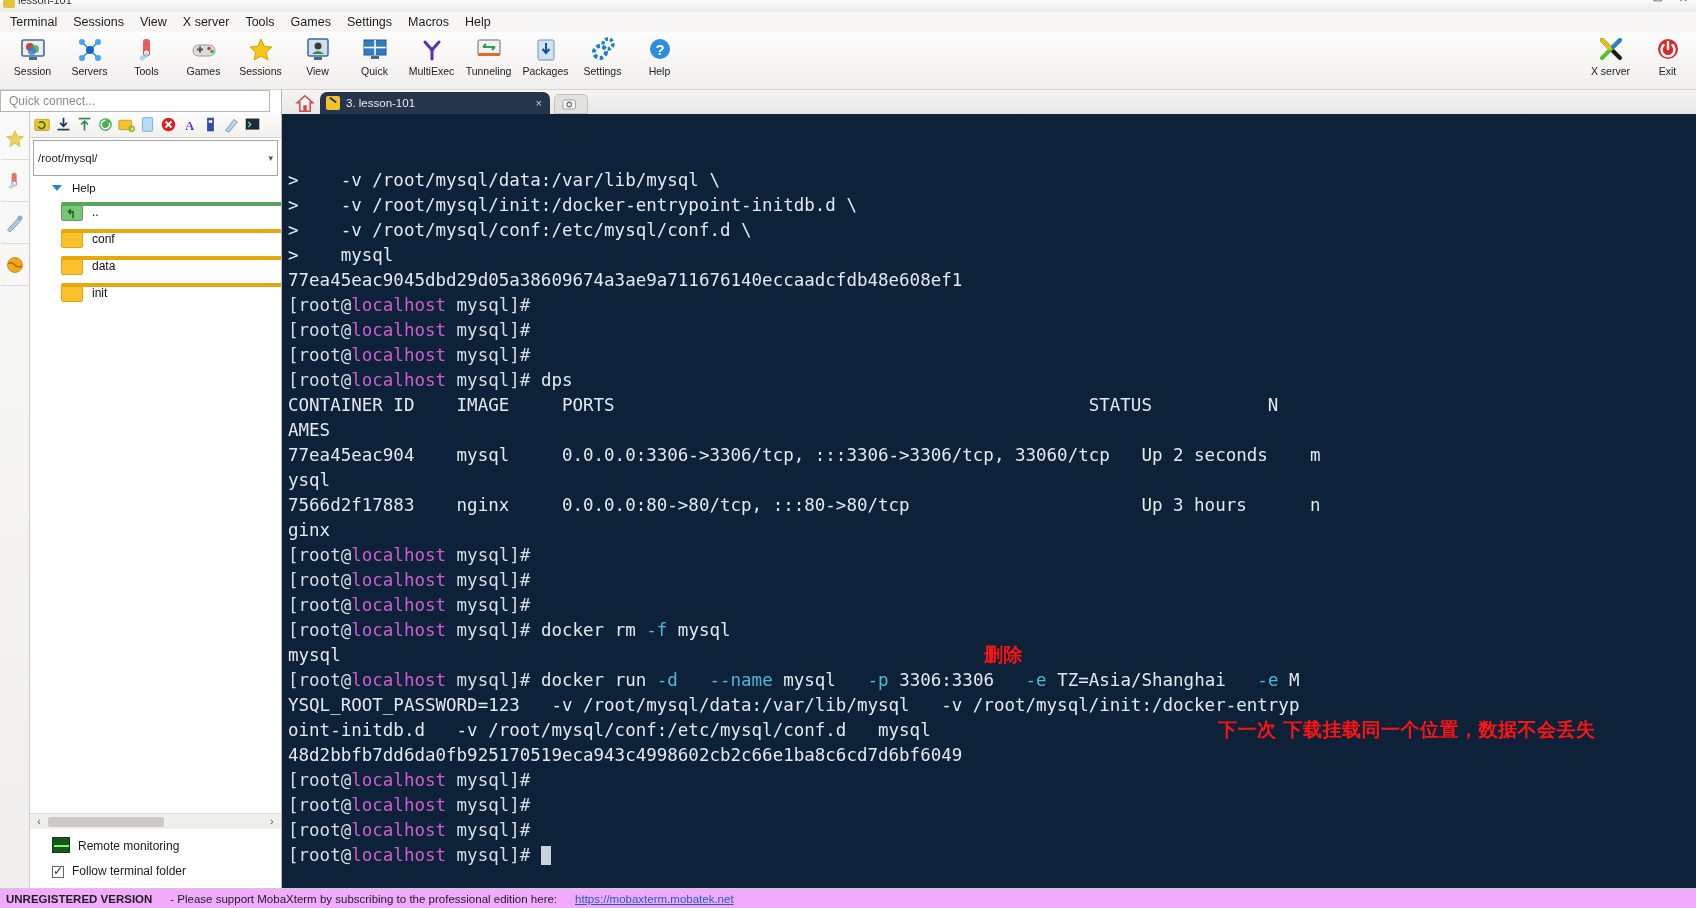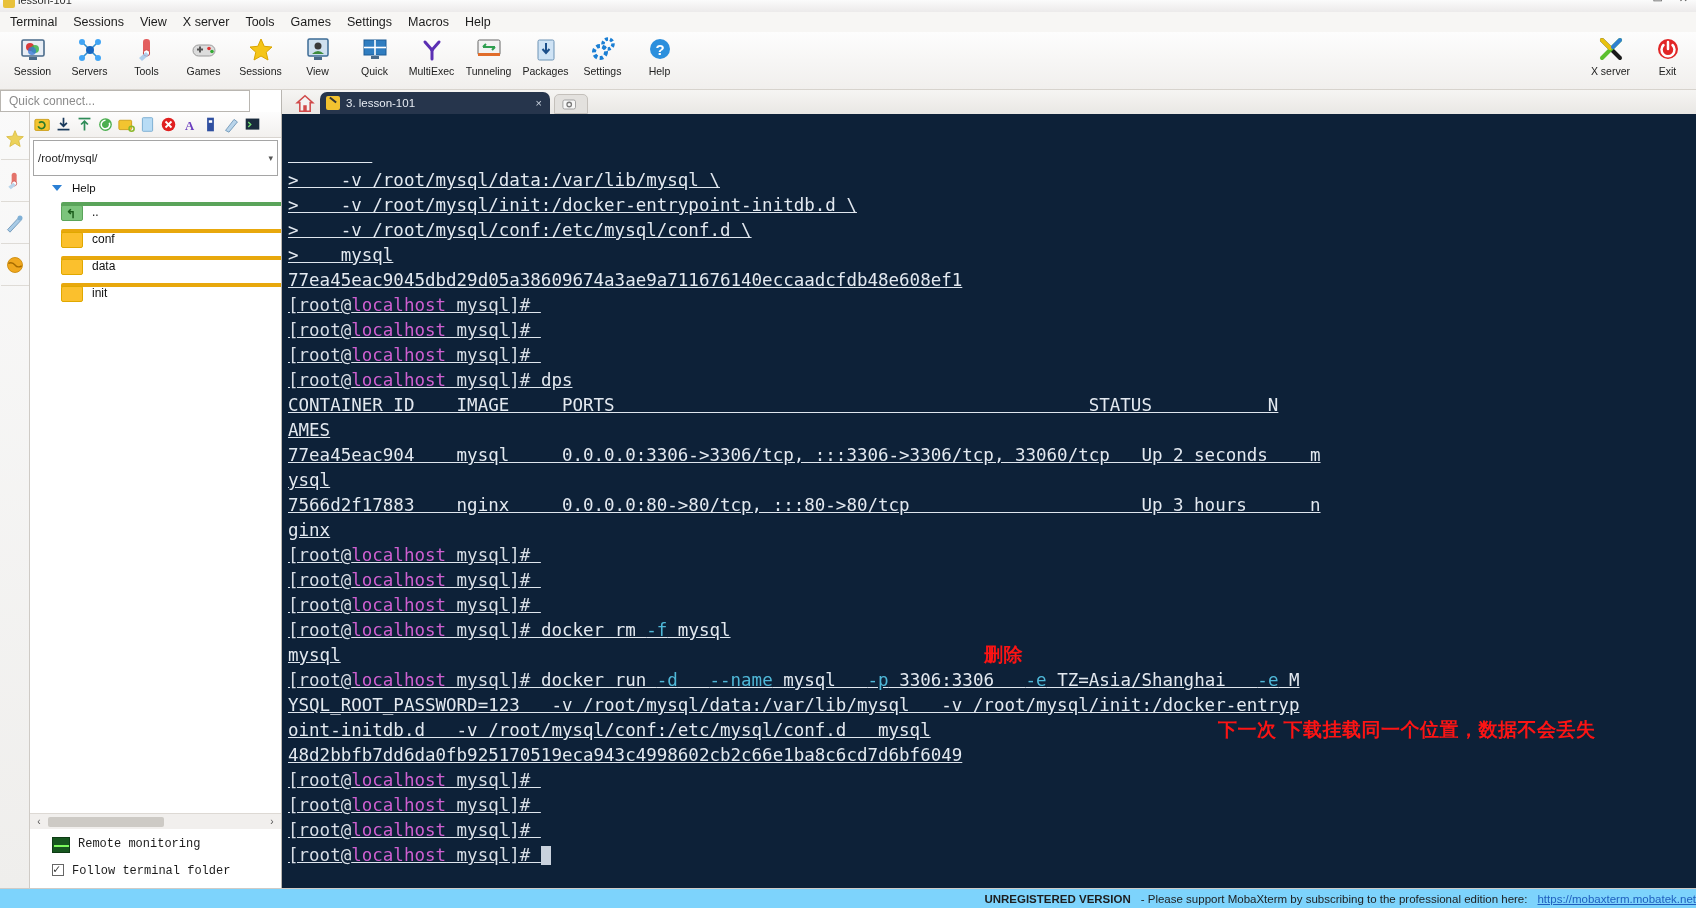--- a/index.html
+++ b/index.html
@@ -134,21 +134,21 @@
     flex: 0 0 252px;
     display: flex;
     flex-direction: column;
     background: #ffffff;
     border-right: 1px solid #b9b6b1;
     position: relative;
   }
   .quickconnect {
     position: absolute;
     left: -30px; top: 0;
-    width: 250px;
+    width: 270px;
     height: 22px;
     background: #fff;
     border: 1px solid #b9b6b1;
     display: flex;
     align-items: center;
     padding-left: 8px;
     font-size: 12px;
     color: #8b8b8b;
     z-index: 5;
   }
@@ -246,21 +246,21 @@
     left: 18px; top: 3px;
     width: 116px; height: 10px;
     background: #cdcac5;
     border-radius: 2px;
   }
   .sb-foot {
     padding: 8px 0 10px 22px;
     display: flex; flex-direction: column; gap: 11px;
     background: #fff;
   }
-  .sb-foot .row { display: flex; align-items: flex-start; gap: 8px; font-size: 12px; color:#1c1c1c; cursor: default; font-family: Liberation Mono, monospace; }
+  .sb-foot .row { display: flex; align-items: flex-end; gap: 8px; font-size: 12px; color:#1c1c1c; cursor: default; }
   .mon-ico {
     width: 18px; height: 16px;
     background: #17571f;
     border: 1px solid #0d3b14;
     position: relative; overflow: hidden;
   }
   .mon-ico::after {
     content:"";
     position:absolute; left:1px; top:7px; width:16px; height:2px;
     background:#7dfb5d;
@@ -376,30 +376,29 @@
     font-size: 25px;
     font-family: "Liberation Sans", sans-serif;
     letter-spacing: 1px;
     white-space: nowrap;
   }
 
   
   .statusbar {
     flex: 0 0 20px;
     height: 20px;
-    background: #7dd3fc;
+    background: #f0abfc;
     border-top: 1px solid #cfcbc6;
     display: flex;
     align-items: center;
-    gap: 10px;
+    gap: 18px;
     padding-left: 6px;
     font-size: 11.5px;
     color: #1d1d1d;
     white-space: nowrap;
-    justify-content: flex-end;
   }
   .statusbar .bold { font-weight: bold; }
   .statusbar .lnk { color: #1f5fbf; text-decoration: underline; }
 </style>
 </head>
 <body>
 
 <div id="app">
 
   <div class="titlebar">
@@ -770,21 +769,21 @@
           <span class="tabx">×</span>
         </div>
         <div class="tab-add">
           <svg width="18" height="13" viewBox="0 0 20 14">
             <rect x="1" y="2" width="14" height="10" rx="2" fill="#f7f7f7" stroke="#9b9b9b"></rect>
             <circle cx="8" cy="7" r="2.5" fill="none" stroke="#7a7a7a" stroke-width="1.4"></circle>
           </svg>
         </div>
       </div>
 
-      <div class="terminal" id="term" style="background: rgb(13, 33, 56); text-decoration: underline;">
+      <div class="terminal" id="term" style="background: rgb(13, 33, 56);">
         <div id="term-lines"><div class="ln"><span class="c-white">&gt;    -v /root/mysql/data:/var/lib/mysql \</span></div><div class="ln"><span class="c-white">&gt;    -v /root/mysql/init:/docker-entrypoint-initdb.d \</span></div><div class="ln"><span class="c-white">&gt;    -v /root/mysql/conf:/etc/mysql/conf.d \</span></div><div class="ln"><span class="c-white">&gt;    mysql</span></div><div class="ln"><span class="c-white">77ea45eac9045dbd29d05a38609674a3ae9a711676140eccaadcfdb48e608ef1</span></div><div class="ln"><span class="c-user">[root@</span><span class="c-host">localhost</span><span class="c-user"> mysql]# </span></div><div class="ln"><span class="c-user">[root@</span><span class="c-host">localhost</span><span class="c-user"> mysql]# </span></div><div class="ln"><span class="c-user">[root@</span><span class="c-host">localhost</span><span class="c-user"> mysql]# </span></div><div class="ln"><span class="c-user">[root@</span><span class="c-host">localhost</span><span class="c-user"> mysql]# </span><span class="c-white">dps</span></div><div class="ln"><span class="c-white">CONTAINER ID    IMAGE     PORTS                                             STATUS           N</span></div><div class="ln"><span class="c-white">AMES</span></div><div class="ln"><span class="c-white">77ea45eac904    mysql     0.0.0.0:3306-&gt;3306/tcp, :::3306-&gt;3306/tcp, 33060/tcp   Up 2 seconds    m</span></div><div class="ln"><span class="c-white">ysql</span></div><div class="ln"><span class="c-white">7566d2f17883    nginx     0.0.0.0:80-&gt;80/tcp, :::80-&gt;80/tcp                      Up 3 hours      n</span></div><div class="ln"><span class="c-white">ginx</span></div><div class="ln"><span class="c-user">[root@</span><span class="c-host">localhost</span><span class="c-user"> mysql]# </span></div><div class="ln"><span class="c-user">[root@</span><span class="c-host">localhost</span><span class="c-user"> mysql]# </span></div><div class="ln"><span class="c-user">[root@</span><span class="c-host">localhost</span><span class="c-user"> mysql]# </span></div><div class="ln"><span class="c-user">[root@</span><span class="c-host">localhost</span><span class="c-user"> mysql]# </span><span class="c-white">docker rm <span class="c-flag">-f</span> mysql</span></div><div class="ln"><span class="c-white">mysql</span></div><div class="ln"><span class="c-user">[root@</span><span class="c-host">localhost</span><span class="c-user"> mysql]# </span><span class="c-white">docker run <span class="c-flag">-d</span>   <span class="c-flag">--name</span> mysql   <span class="c-flag">-p</span> 3306:3306   <span class="c-flag">-e</span> TZ=Asia/Shanghai   <span class="c-flag">-e</span> M</span></div><div class="ln"><span class="c-white">YSQL_ROOT_PASSWORD=123   -v /root/mysql/data:/var/lib/mysql   -v /root/mysql/init:/docker-entryp</span></div><div class="ln"><span class="c-white">oint-initdb.d   -v /root/mysql/conf:/etc/mysql/conf.d   mysql</span></div><div class="ln"><span class="c-white">48d2bbfb7dd6da0fb925170519eca943c4998602cb2c66e1ba8c6cd7d6bf6049</span></div><div class="ln"><span class="c-user">[root@</span><span class="c-host">localhost</span><span class="c-user"> mysql]# </span></div><div class="ln"><span class="c-user">[root@</span><span class="c-host">localhost</span><span class="c-user"> mysql]# </span></div><div class="ln"><span class="c-user">[root@</span><span class="c-host">localhost</span><span class="c-user"> mysql]# </span></div><div class="ln"><span class="c-user">[root@</span><span class="c-host">localhost</span><span class="c-user"> mysql]# </span><span class="cursor"></span></div></div>
         <div id="term-annots"><div class="annot" style="left: 655px; top: 528px; margin-left: 47px;">删除</div><div class="annot" style="left: 900px; top: 603px; margin-left: 36px;">下一次 下载挂载同一个位置，数据不会丢失</div></div>
       </div>
     </div>
   </div>
 
   <div class="statusbar">
     <span class="bold">UNREGISTERED VERSION</span>
     <span>-  Please support MobaXterm by subscribing to the professional edition here:</span>
     <span class="lnk">https://mobaxterm.mobatek.net</span>

